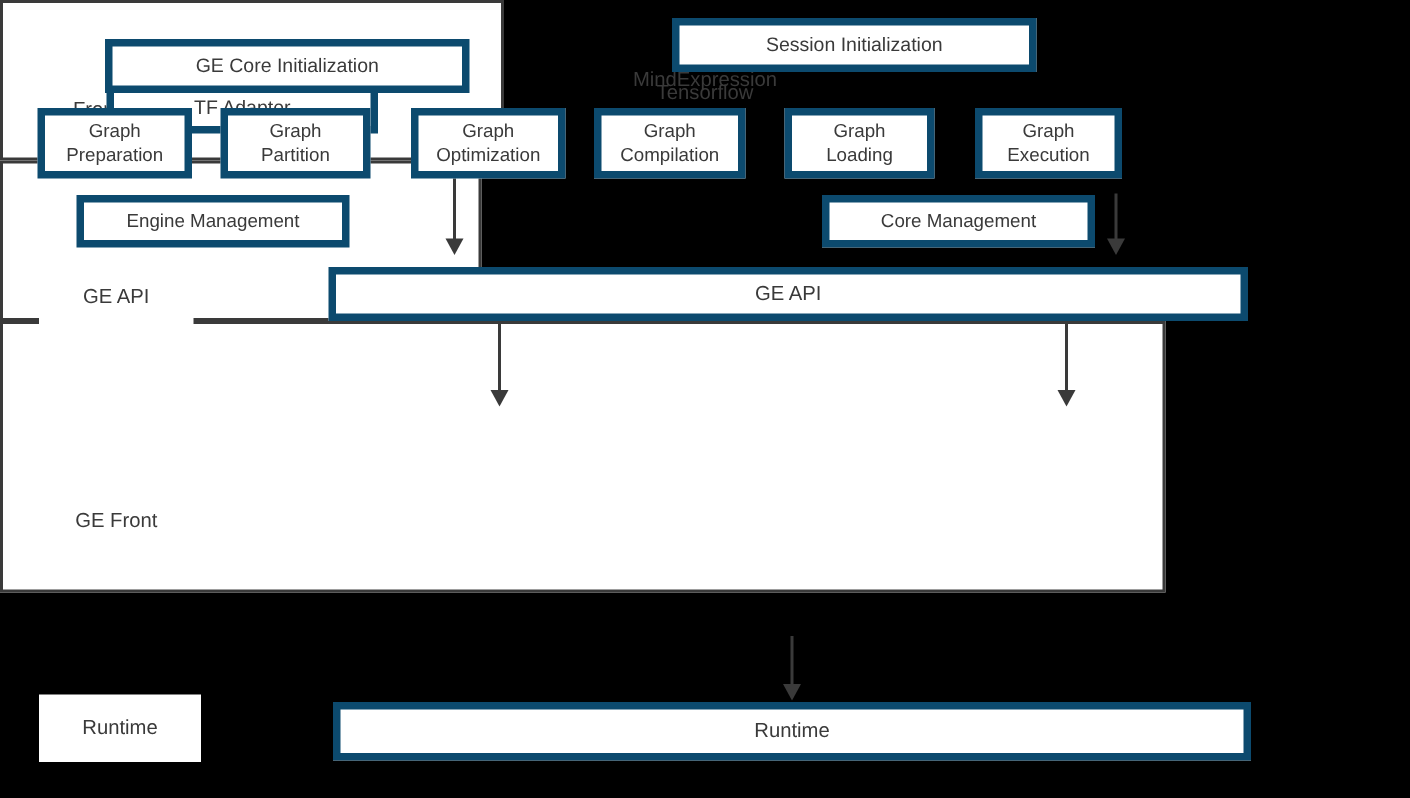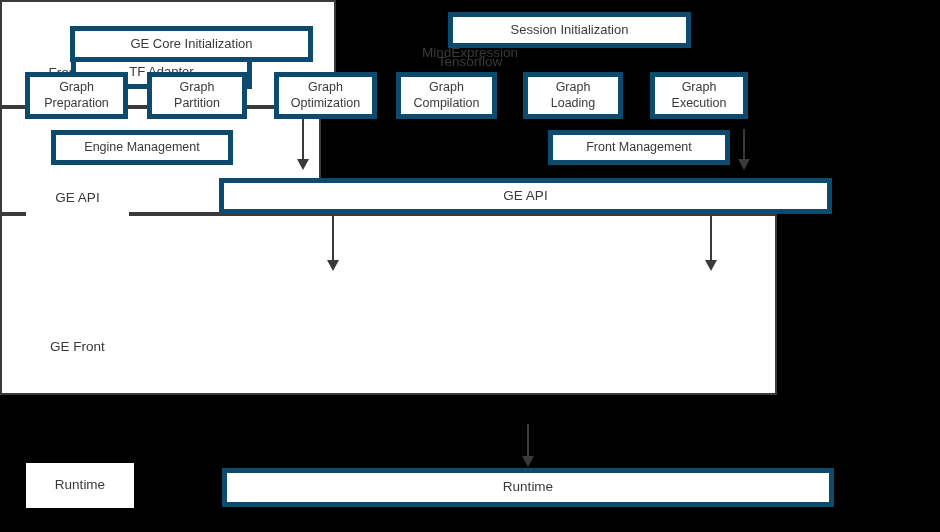--- a/index.html
+++ b/index.html
@@ -157,21 +157,21 @@
     </div>
     <div class="box outline node-sm two-line" style="left:650px; top:72px; width:98px; height:47px;">
       <span>Graph
 Execution</span>
     </div>
 
     <div class="box outline node-sm" style="left:51px; top:130px; width:182px; height:35px;">
       <span>Engine Management</span>
     </div>
     <div class="box outline node-sm" style="left:548px; top:130px; width:182px; height:35px;">
-      <span>Front Management</span>
+      <span>Core Management</span>
     </div>
   </div>
 
   <div class="arrow-line" style="left:527px; top:424px; height:34px;"></div>
   <div class="arrow-head" style="left:522px; top:456px;"></div>
 
   <div class="box outline bar" style="left:222px; top:468px; width:612px; height:39px;">
     <span>Runtime</span>
   </div>
 

